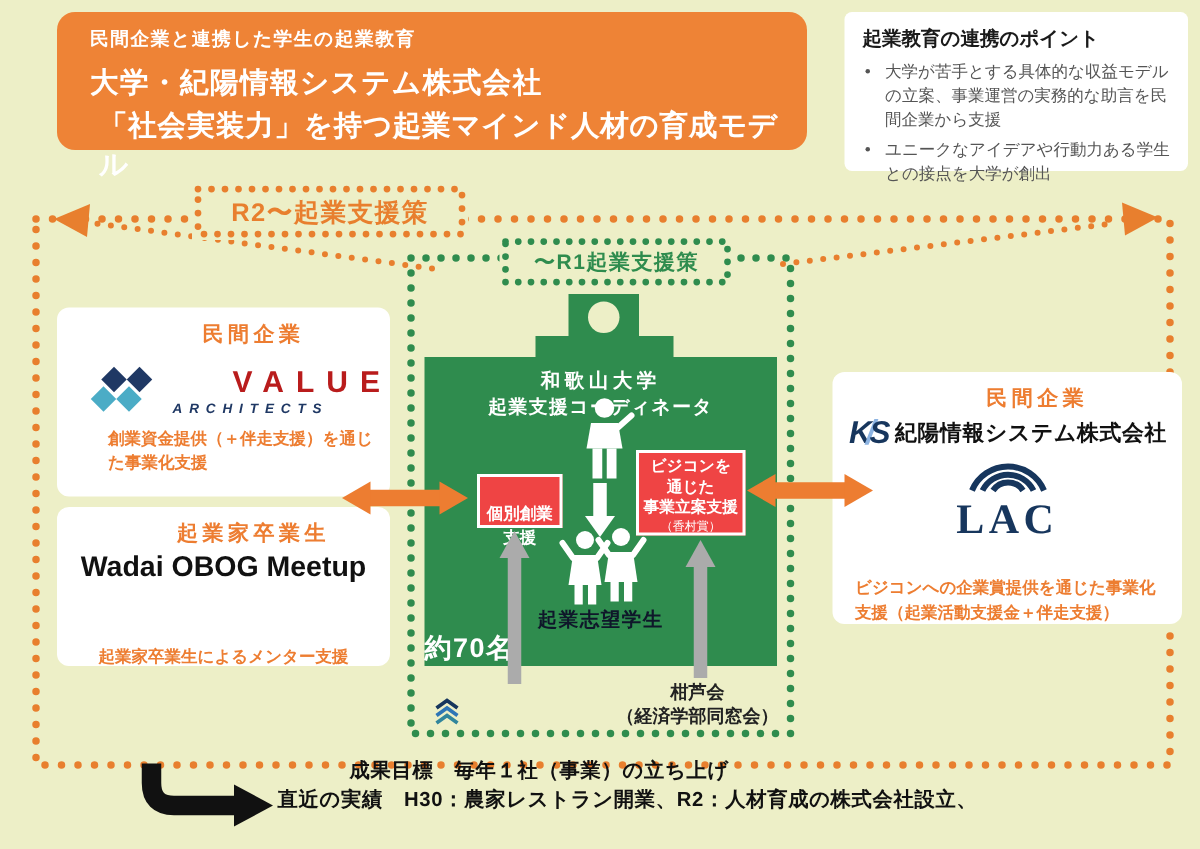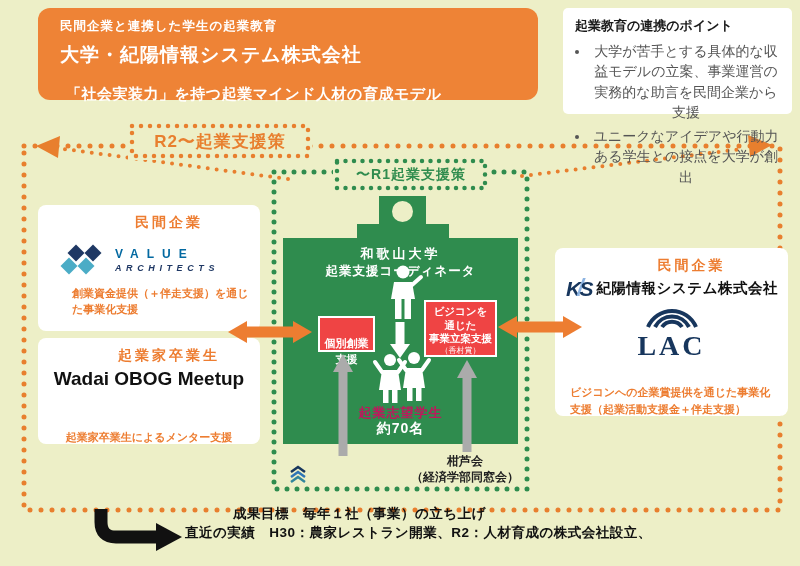--- a/index.html
+++ b/index.html
@@ -6,48 +6,48 @@
   .stage{position:relative;width:800px;height:566px;background:#EDEFC7;overflow:hidden;
          font-family:"Liberation Sans","DejaVu Sans",sans-serif;}
   .abs{position:absolute;}
   svg.layer{position:absolute;left:0;top:0;pointer-events:none;}
 
   
   .header{left:38px;top:8px;width:500px;height:92px;background:#EE8336;border-radius:12px;
           color:#fff;padding:10px 0 0 22px;box-sizing:border-box;}
   .eyebrow{font-size:12.5px;font-weight:bold;letter-spacing:1px;}
   .t1{font-size:19px;font-weight:bold;margin-top:7px;letter-spacing:1px;}
-  .t2{font-size:15px;font-weight:bold;margin-top:17px;letter-spacing:.5px;padding-left:6px;}
+  .t2{font-size:19px;font-weight:bold;margin-top:3px;letter-spacing:.5px;padding-left:6px;}
 
   
   .points{left:563px;top:8px;width:229px;height:106px;background:#fff;border-radius:5px;
           padding:9px 10px 0 12px;box-sizing:border-box;}
   .points-title{font-size:13px;font-weight:bold;color:#1a1a1a;margin-bottom:6px;}
   .points ul{margin:0;padding-left:15px;color:#555;}
-  .points li{font-size:14px;line-height:1.45;margin-bottom:4px;text-align:center;}
+  .points li{font-size:11px;line-height:1.45;margin-bottom:4px;}
 
   
   .zone-label{display:flex;align-items:center;justify-content:center;background:#EDEFC7;font-weight:bold;}
   .zone-label span{position:relative;z-index:2;}
   .zone-label svg{position:absolute;left:0;top:0;z-index:1;}
   .r2{left:128px;top:122px;width:184px;height:38px;color:#E87F2E;font-size:17px;letter-spacing:1px;}
   .r1{left:333px;top:157px;width:156px;height:35px;color:#2F8C4E;font-size:14px;letter-spacing:1px;}
 
   
   .white-card{background:#fff;border-radius:8px;box-sizing:border-box;}
   .card-va{left:38px;top:205px;width:222px;height:126px;}
   .card-obog{left:38px;top:338px;width:222px;height:106px;}
   .card-kiyo{left:555px;top:248px;width:233px;height:168px;}
   .cat{color:#ED7D31;font-weight:bold;font-size:14px;text-align:center;letter-spacing:3px;margin-left:20px;}
   .cat-va{left:38px;top:214px;width:222px;}
   .cat-obog{left:38px;top:347px;width:222px;}
   .cat-kiyo{left:555px;top:257px;width:233px;}
 
   .va-logo-row{left:60px;top:243px;display:flex;align-items:center;gap:9px;}
-  .va-text1{color:#0369a1;font-weight:bold;font-size:12px;letter-spacing:8px;line-height:1.1;}
+  .va-text1{color:#b91c1c;font-weight:bold;font-size:20px;letter-spacing:8px;line-height:1.1;margin-left:40px;}
   .va-text2{color:#1F3864;font-weight:bold;font-size:9px;letter-spacing:4.6px;line-height:1.1;margin-top:2px;font-style:italic;}
   .va-desc{left:72px;top:286px;width:180px;color:#ED7D31;font-size:11px;font-weight:bold;line-height:1.45;}
 
   .obog-name{left:38px;top:368px;width:222px;text-align:center;font-size:19px;font-weight:bold;color:#111;}
   .obog-desc{left:38px;top:404px;width:222px;text-align:center;color:#ED7D31;font-size:11px;font-weight:bold;margin-top:26px;}
 
   .kiyo-row{left:558px;top:277px;width:228px;display:flex;align-items:center;justify-content:center;}
   .kiyo-k,.kiyo-s{font-style:italic;font-weight:bold;font-size:21px;color:#17365D;line-height:1;}
   .kiyo-slash{font-style:italic;font-weight:bold;font-size:23px;color:#8DB4E2;line-height:1;margin:0 -4px;}
   .kiyo-name{font-size:14.5px;font-weight:bold;color:#111;margin-left:3px;letter-spacing:.5px;}
@@ -60,22 +60,22 @@
   .uni-top{left:379px;top:196px;width:47px;height:30px;background:#2F8C4E;}
   .uni-circle{left:392px;top:201px;width:21px;height:21px;border-radius:50%;background:#EDEFC7;}
   .uni-mid{left:357px;top:224px;width:92px;height:16px;background:#2F8C4E;}
   .uni-main{left:283px;top:238px;width:235px;height:206px;background:#2F8C4E;}
   .uni-name{left:283px;top:245px;width:235px;text-align:center;color:#fff;font-weight:bold;font-size:13px;letter-spacing:3px;}
   .uni-role{left:283px;top:263px;width:235px;text-align:center;color:#fff;font-weight:bold;font-size:12.5px;letter-spacing:1px;}
   .support-box{border:2px solid #fff;color:#fff;font-weight:bold;text-align:center;box-sizing:border-box;background:#ef4444;}
   .sb-left{left:318px;top:316px;width:57px;height:36px;font-size:11px;line-height:1.45;padding-top:18px;}
   .sb-right{left:424px;top:300px;width:73px;height:57px;font-size:10.5px;line-height:1.3;padding-top:3px;}
   .sb-note{font-size:8px;font-weight:normal;}
-  .students-l1{left:283px;top:404px;width:235px;text-align:center;color:#be185d;font-weight:bold;font-size:13px;letter-spacing:1px;}
-  .students-l2{left:283px;top:420px;width:235px;text-align:center;color:#fff;font-weight:bold;font-size:14px;letter-spacing:1px;}
+  .students-l1{left:283px;top:404px;width:235px;text-align:center;color:#0f172a;font-weight:bold;font-size:13px;letter-spacing:1px;}
+  .students-l2{left:283px;top:420px;width:235px;color:#fff;font-weight:bold;font-size:18px;letter-spacing:1px;}
 
   
   .supporter-left{left:287px;top:464px;display:flex;align-items:center;gap:4px;
                   font-size:13px;color:#222;font-weight:bold;letter-spacing:.5px;}
   .supporter-right{left:405px;top:454px;width:120px;text-align:center;font-size:12px;color:#222;
                    font-weight:bold;line-height:1.3;}
 
   
   .outcome1{left:185px;top:505px;font-size:13.5px;font-weight:bold;color:#111;letter-spacing:.5px;margin-left:48px;}
   .outcome2{left:185px;top:524px;font-size:13.5px;font-weight:bold;color:#111;letter-spacing:.5px;}

